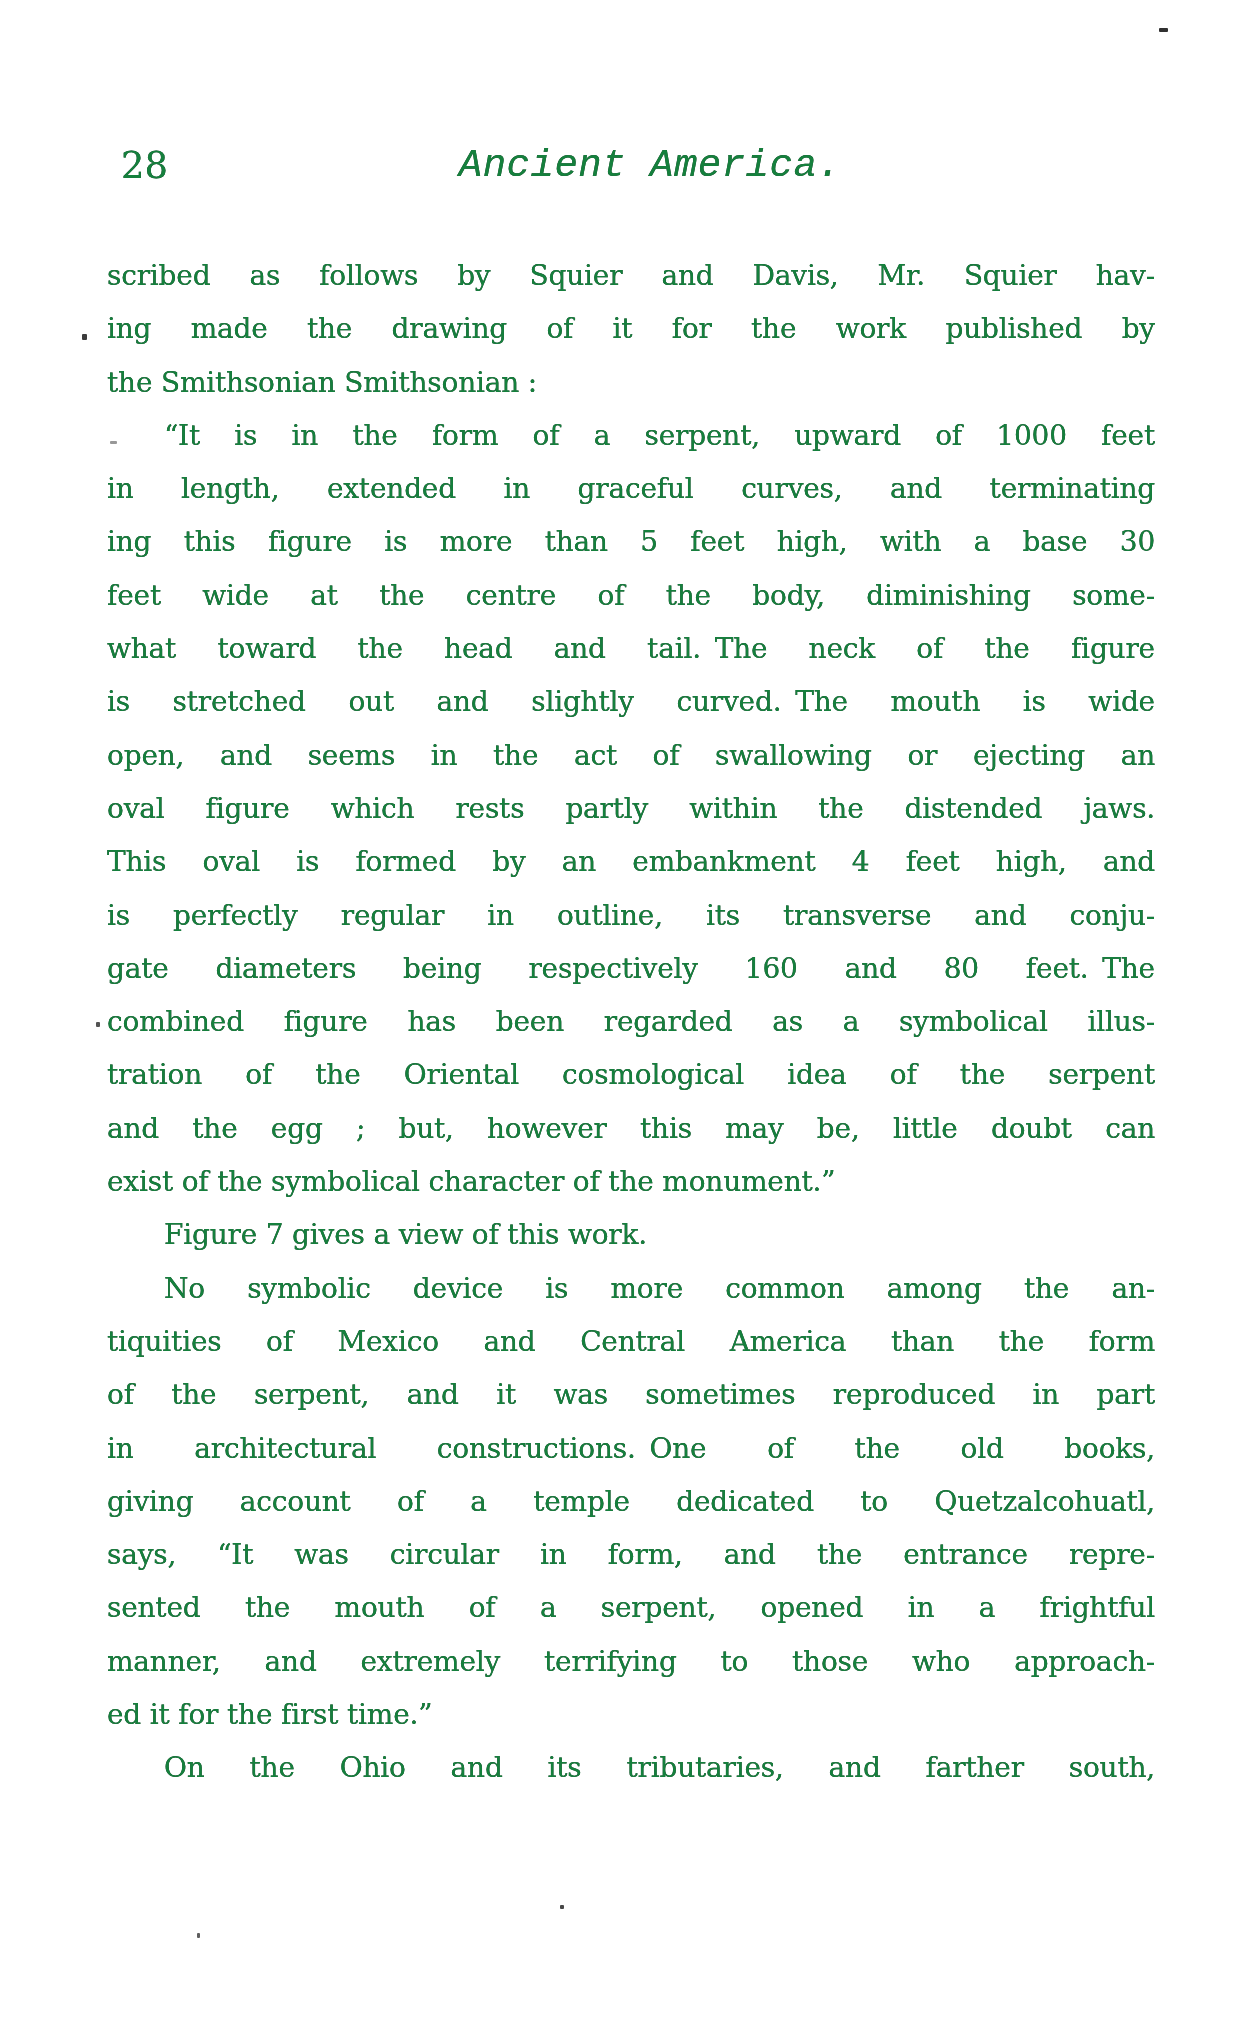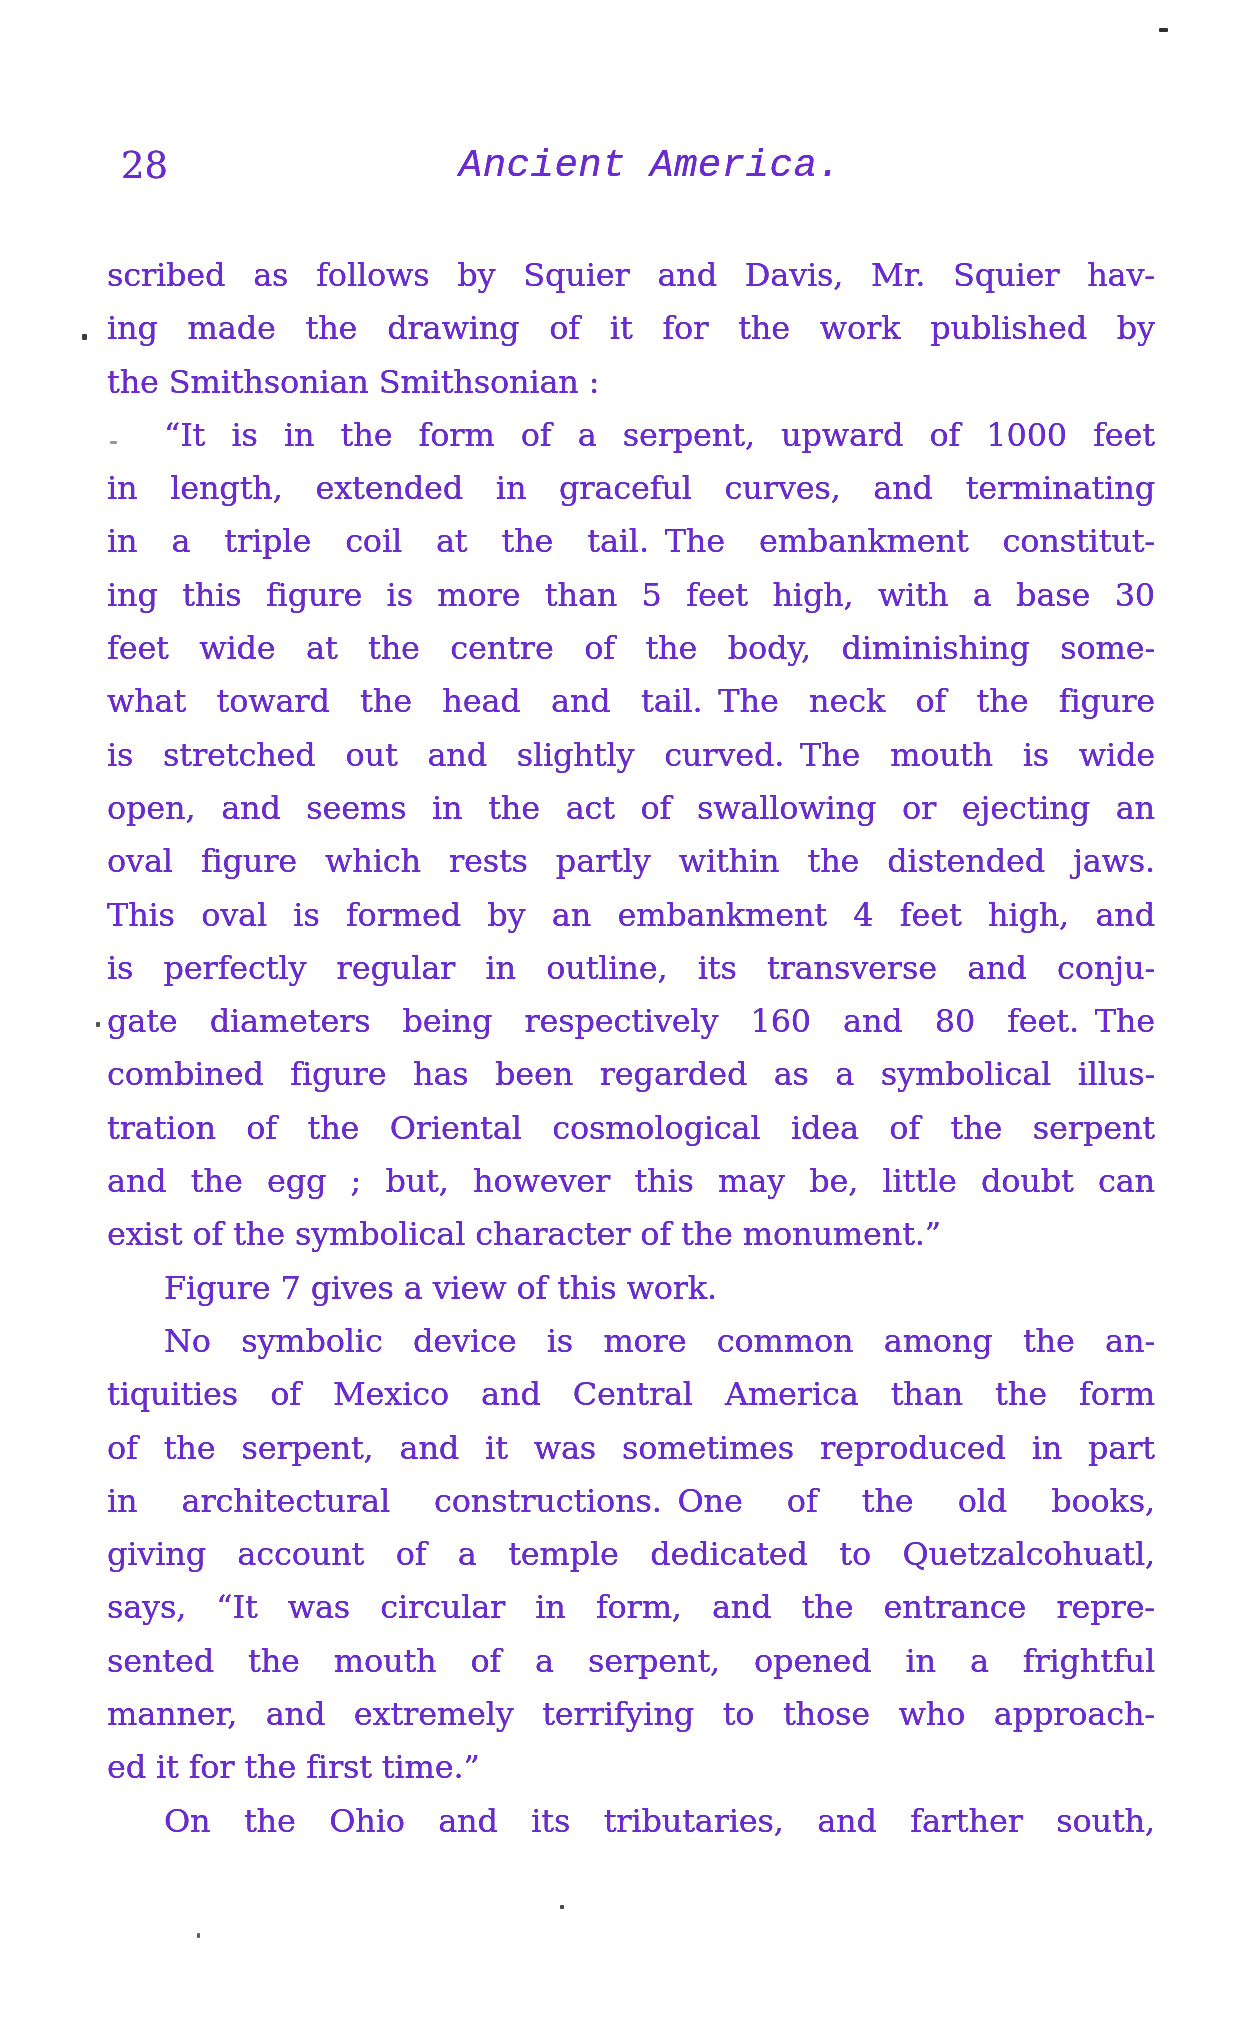--- a/index.html
+++ b/index.html
@@ -6,21 +6,21 @@
     margin: 0;
     padding: 0;
     background: #ffffff;
   }
   .page {
     position: relative;
     width: 1245px;
     height: 2035px;
     background: #ffffff;
     font-family: "DejaVu Serif", serif;
-    color: #6d28d9;
+    color: #15803d;
     overflow: hidden;
     text-shadow: 0 0 0.5px rgba(10,10,10,0.85);
   }
   .header {
     position: absolute;
     top: 143px;
     left: 107px;
     width: 1048px;
     height: 54px;
   }
@@ -44,21 +44,21 @@
     letter-spacing: 0.5px;
     font-family: Liberation Mono, monospace;
   }
   .body-text {
     position: absolute;
     left: 107px;
     top: 249px;
     width: 1048px;
   }
   .line {
-    font-size: 32px;
+    font-size: 28px;
     line-height: 53.3px;
     height: 53.3px;
     letter-spacing: -0.2px;
     white-space: normal;
     overflow: visible;
   }
   .line.j {
     text-align: justify;
     text-align-last: justify;
   }
@@ -79,21 +79,20 @@
     <div class="page-number">28</div>
     <div class="running-title">Ancient America.</div>
   </div>
 
   <div class="body-text">
       <div class="line j">scribed as follows by Squier and Davis, Mr. Squier hav-</div>
       <div class="line j">ing made the drawing of it for the work published by</div>
       <div class="line">the Smithsonian Smithsonian :</div>
       <div class="line j i">“It is in the form of a serpent, upward of 1000 feet</div>
       <div class="line j">in length, extended in graceful curves, and terminating</div>
-      <div class="line j">in a triple coil at the tail. The embankment constitut-</div>
       <div class="line j">ing this figure is more than 5 feet high, with a base 30</div>
       <div class="line j">feet wide at the centre of the body, diminishing some-</div>
       <div class="line j">what toward the head and tail. The neck of the figure</div>
       <div class="line j">is stretched out and slightly curved. The mouth is wide</div>
       <div class="line j">open, and seems in the act of swallowing or ejecting an</div>
       <div class="line j">oval figure which rests partly within the distended jaws.</div>
       <div class="line j">This oval is formed by an embankment 4 feet high, and</div>
       <div class="line j">is perfectly regular in outline, its transverse and conju-</div>
       <div class="line j">gate diameters being respectively 160 and 80 feet. The</div>
       <div class="line j">combined figure has been regarded as a symbolical illus-</div>

